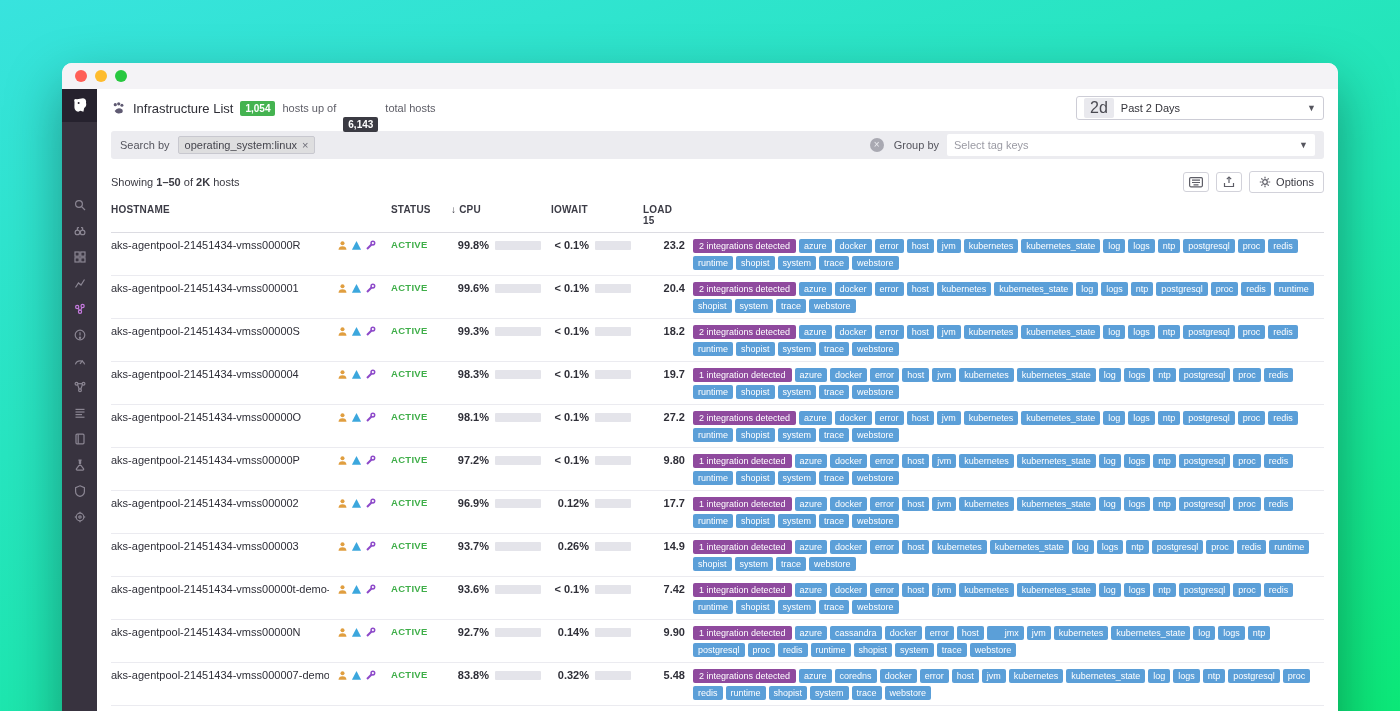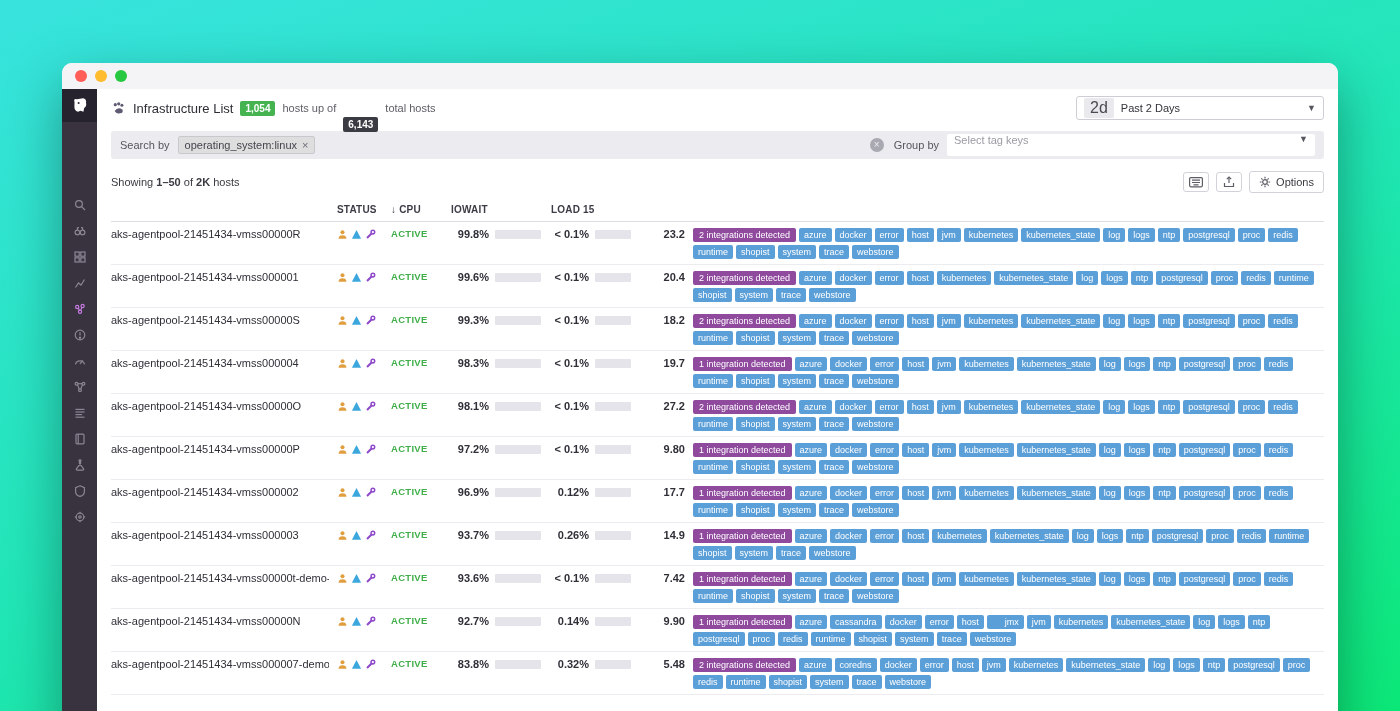--- a/index.html
+++ b/index.html
@@ -41,21 +41,21 @@
 
   
   .filterbar { margin-top:7px; height:28px; background:#ececf0; border-radius:3px; display:flex; align-items:center; padding:0 9px; }
   .f-label { font-size:11px; color:#55555e; margin-right:8px; white-space:nowrap; }
   .chip { display:inline-flex; align-items:center; gap:5px; background:#dededf; border:1px solid #c8c8cf;
     border-radius:2px; font-size:11px; color:#45454d; padding:2px 6px; cursor:pointer; }
   .chip .x { color:#6d6d77; font-size:11px; }
   .search-zone { flex:1; display:flex; align-items:center; }
   .clear-btn { margin-left:auto; margin-right:10px; width:14px; height:14px; border-radius:50%; background:#a9a9b2;
     color:#ececf0; font-size:10px; line-height:14px; text-align:center; cursor:pointer; }
-  .group-select { width:368px; height:22px; background:#fff; border-radius:2px; display:flex; align-items:flex-start;
+  .group-select { width:368px; height:22px; background:#fff; border-radius:2px; display:flex; align-items:center;
     padding:0 7px; cursor:pointer; }
   .placeholder { font-size:11px; color:#9b9ba4; }
 
   
   .showing-row { margin-top:12px; display:flex; align-items:center; font-size:11px; color:#3a3a42; }
   .showing-row b { font-weight:bold; }
   .tool-icons { margin-left:auto; display:flex; align-items:center; gap:7px; }
   .icon-btn { width:26px; height:20px; border:1px solid #d2d2da; border-radius:3px; display:flex; align-items:center; justify-content:center; cursor:pointer; background:#fff; }
   .icon-btn svg { stroke:#5d5d66; fill:none; stroke-width:1.2; }
   .options-btn { height:22px; border:1px solid #d2d2da; border-radius:3px; display:flex; align-items:center; gap:5px;
@@ -265,20 +265,21 @@
                 <line x1="8.4" y1="8.4" x2="9.7" y2="9.7"></line>
                 <line x1="2.3" y1="9.7" x2="3.6" y2="8.4"></line>
                 <line x1="8.4" y1="3.6" x2="9.7" y2="2.3"></line>
               </svg>
             <span>Options</span>
           </div>
         </div>
       </div>
 
       <div class="thead">
+        <span>HOSTNAME</span>
         <span></span>
         <span>STATUS</span>
         <span class="th-cpu"><span>↓</span> <span>CPU</span></span>
         <span>IOWAIT</span>
         <span class="th-load">LOAD 15</span>
       </div>
 
       <div id="tbody">
           <div class="row">
             <div class="hostname">aks-agentpool-21451434-vmss00000R</div>

